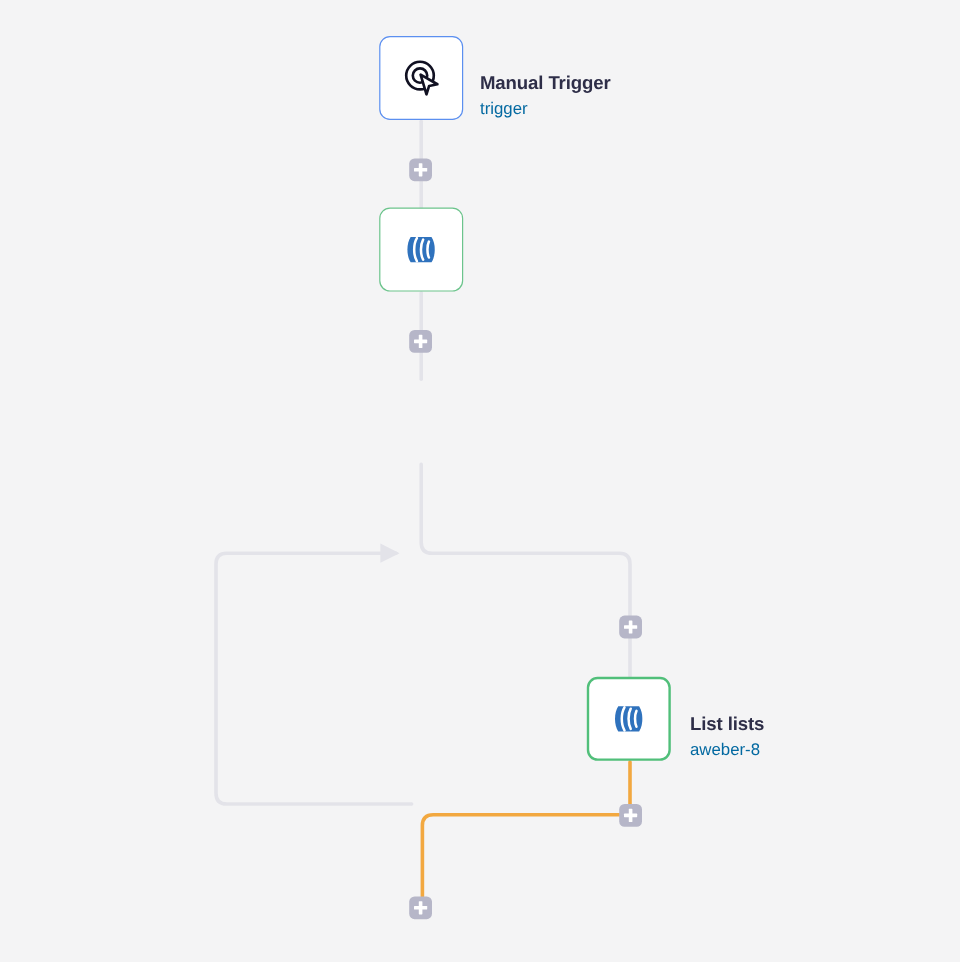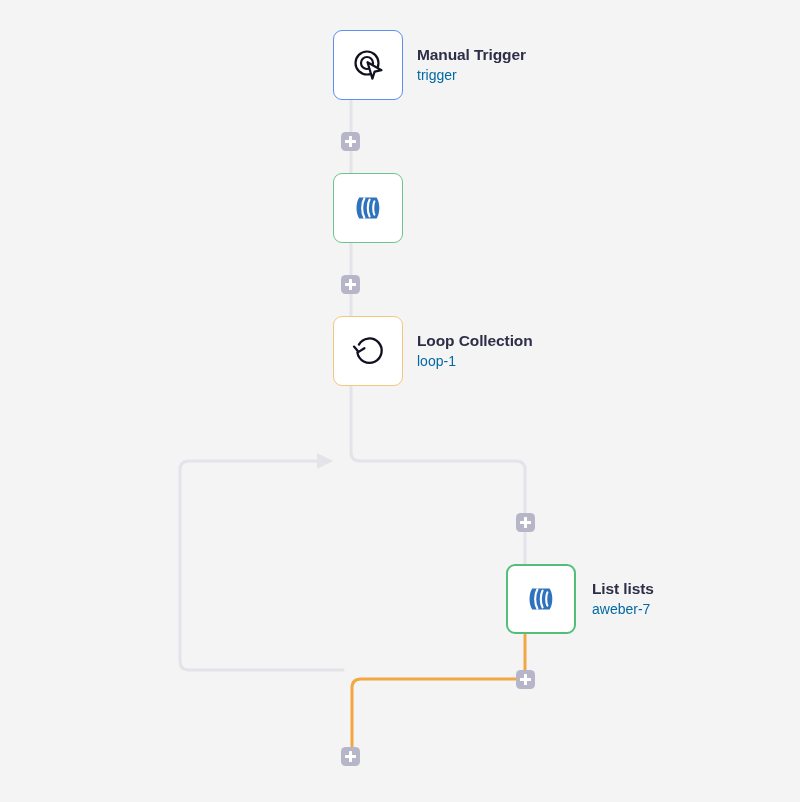--- a/index.html
+++ b/index.html
@@ -22,23 +22,22 @@
     position: absolute;
     left: 0; top: 0;
     width: 800px; height: 802px;
     pointer-events: none;
   }
 
   
   .node {
     position: absolute;
     display: flex;
-    align-items: center;
+    align-items: flex-end;
     gap: 14px;
-    margin-left: 17px;
   }
   .node-box {
     width: 70px;
     height: 70px;
     background: #ffffff;
     border-radius: 9px;
     display: flex;
     align-items: center;
     justify-content: center;
     flex: 0 0 auto;
@@ -139,46 +138,34 @@
       <svg class="icon-svg" width="34" height="34" viewBox="0 0 34 34">
         <path d="M8.2,6.5 C4.6,11.8 4.6,22.2 8.2,27.5 L25.6,27.5
                  C29.2,22.2 29.2,11.8 25.6,6.5 Z" fill="#2f72bd"></path>
         <path d="M13.4,7.4 C10.4,12.4 10.4,21.6 13.4,26.6" fill="none" stroke="#ffffff" stroke-width="2.1" stroke-linecap="round"></path>
         <path d="M18.6,8.6 C16.2,12.9 16.2,21.1 18.6,25.4" fill="none" stroke="#ffffff" stroke-width="2.1" stroke-linecap="round"></path>
         <path d="M23.4,10.4 C21.8,13.6 21.8,20.4 23.4,23.6" fill="none" stroke="#ffffff" stroke-width="2.1" stroke-linecap="round"></path>
       </svg>
     </div>
   </div>
 
-  <div class="node" style="left:316px; top:316px;">
-    <div class="node-box amber">
-      <svg class="icon-svg" width="38" height="38" viewBox="0 0 38 38">
-        <path d="M9.9,12.6 A12.2,12.2 0 1 1 8.4,20.4" fill="none" stroke="#111122" stroke-width="2.3" stroke-linecap="round"></path>
-        <path d="M5.0,14.6 L9.6,19.9 L15.4,16.2" fill="none" stroke="#111122" stroke-width="2.3" stroke-linecap="round" stroke-linejoin="round"></path>
-      </svg>
-    </div>
-    <div class="node-labels">
-      <div class="node-title">Loop Collection</div>
-      <div class="node-sub">loop-1</div>
-    </div>
-  </div>
 
   <div class="node" style="left:489px; top:564px; gap:16px;">
     <div class="node-box green-sel">
       <svg class="icon-svg" width="34" height="34" viewBox="0 0 34 34">
         <path d="M8.2,6.5 C4.6,11.8 4.6,22.2 8.2,27.5 L25.6,27.5
                  C29.2,22.2 29.2,11.8 25.6,6.5 Z" fill="#2f72bd"></path>
         <path d="M13.4,7.4 C10.4,12.4 10.4,21.6 13.4,26.6" fill="none" stroke="#ffffff" stroke-width="2.1" stroke-linecap="round"></path>
         <path d="M18.6,8.6 C16.2,12.9 16.2,21.1 18.6,25.4" fill="none" stroke="#ffffff" stroke-width="2.1" stroke-linecap="round"></path>
         <path d="M23.4,10.4 C21.8,13.6 21.8,20.4 23.4,23.6" fill="none" stroke="#ffffff" stroke-width="2.1" stroke-linecap="round"></path>
       </svg>
     </div>
     <div class="node-labels">
       <div class="node-title">List lists</div>
-      <div class="node-sub">aweber-7</div>
+      <div class="node-sub">aweber-8</div>
     </div>
   </div>
 
   <div class="plus-btn" style="left:341px; top:132px;"></div>
   <div class="plus-btn" style="left:341px; top:275px;"></div>
   <div class="plus-btn" style="left:516px; top:513px;"></div>
   <div class="plus-btn" style="left:516px; top:670px;"></div>
   <div class="plus-btn" style="left:341px; top:747px;"></div>
 
 </div>

